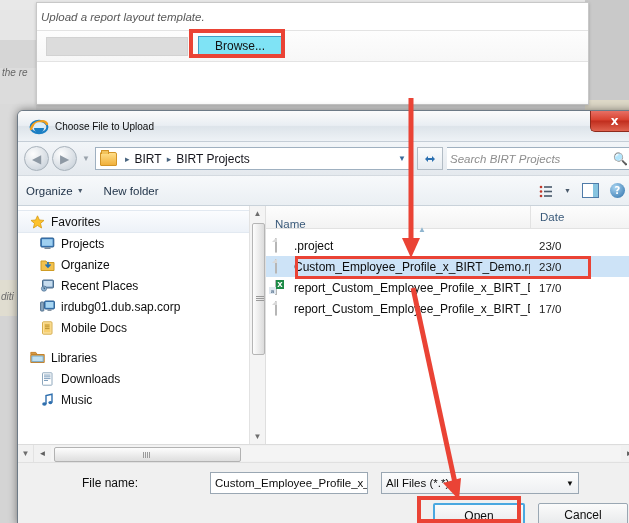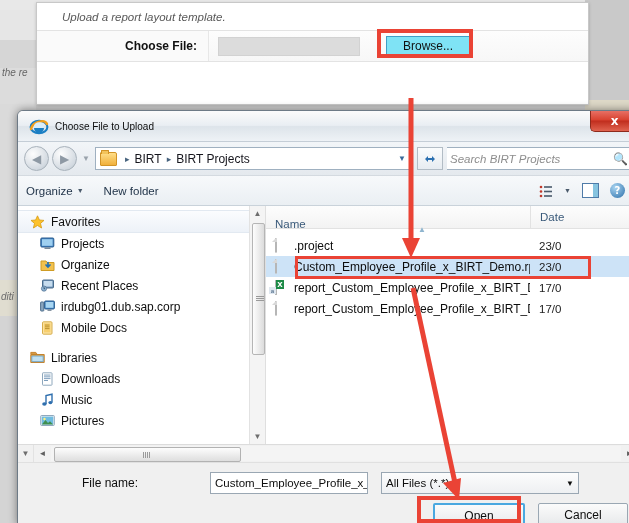--- a/index.html
+++ b/index.html
@@ -40,38 +40,38 @@
     height:34px;background:#f4f4f4;border-bottom:1px solid #dcdcdc;
     display:flex;align-items:center;justify-content:center;position:relative;
   }
   .modal-title{font-size:14px;font-weight:bold;color:#1b1b1b;letter-spacing:.2px;}
   .modal-close{
     position:absolute;right:12px;top:50%;transform:translateY(-50%);
     width:18px;height:18px;color:#9a9a9a;font-size:16px;line-height:18px;text-align:center;
     cursor:pointer;font-family:"DejaVu Sans",sans-serif;
   }
   .modal-desc{
-    padding:8px 11px 7px 25px;font-size:11.5px;font-style:italic;color:#585858;
+    padding:8px 11px 7px 4px;font-size:11.5px;font-style:italic;color:#585858;
   }
   .modal-row{
     display:flex;align-items:center;height:30px;
     border-top:1px solid #e3e3e3;border-bottom:1px solid #e3e3e3;
     background:linear-gradient(#fdfdfd,#f7f7f7);
   }
   .row-label-cell{
     width:160px;text-align:right;padding-right:11px;
     font-size:12px;font-weight:bold;color:#111;
     border-right:1px solid #e7e7e7;height:100%;
     display:flex;align-items:center;justify-content:flex-end;
     background:#fafafa;
   }
   .file-input-fake{
     width:140px;height:17px;margin-left:9px;background:#dcdcdc;border:1px solid #d2d2d2;
   }
-  .browse-wrap{margin-left:26px;position:relative;}
+  .browse-wrap{margin-left:10px;position:relative;}
   .browse-btn{
     background:#7fe3f5;border:1px solid #3f9fc6;
     font-size:12px;color:#111;padding:2px 16px 3px 16px;cursor:pointer;
     font-family:"Liberation Sans",sans-serif;
   }
   .anno-box-browse{
     position:absolute;left:-9px;top:-7px;width:96px;height:29px;
     border:4px solid #ea4335;box-sizing:border-box;pointer-events:none;
   }
   .modal-footer{height:12px;background:#fff;}
@@ -303,21 +303,20 @@
   <div class="bg-strip-f"></div>
   <div class="bg-right"></div>
   <div class="bg-right2"></div>
   <div class="bg-text-1">the re</div>
   <div class="bg-text-2">diti</div>
 </div>
 
 <div class="modal">
   <div class="modal-desc">Upload a report layout template.</div>
   <div class="modal-row">
-    <div class="row-label-cell">Choose File:</div>
     <div class="file-input-fake"></div>
     <div class="browse-wrap">
       <div class="browse-btn">Browse...</div>
       <div class="anno-box-browse"></div>
     </div>
   </div>
   <div class="modal-footer"></div>
 </div>
 
 <div class="explorer">
@@ -486,31 +485,20 @@
           <span class="t-ico">
             <svg width="15" height="14" viewBox="0 0 15 14">
                 <path d="M6 11 V2.5 L12 1.2 V9.6" fill="none" stroke="#2f6fae" stroke-width="1.4"></path>
                 <ellipse cx="4.4" cy="11" rx="2.2" ry="1.7" fill="#2f6fae"></ellipse>
                 <ellipse cx="10.4" cy="9.6" rx="2" ry="1.6" fill="#2f6fae"></ellipse>
               </svg>
           </span>
           <span>Music</span>
         </div>
 
-        <div class="tree-row">
-          <span class="t-ico">
-            <svg width="15" height="13" viewBox="0 0 15 13">
-                <rect x="0.7" y="1.5" width="13.6" height="10" rx="0.8" fill="#e9eef3" stroke="#8fa8bd"></rect>
-                <rect x="1.8" y="2.6" width="11.4" height="7.8" fill="#6fbce0"></rect>
-                <circle cx="4.5" cy="5" r="1.2" fill="#fff27a"></circle>
-                <path d="M1.8 10.4 L5.5 6 L8 9 L10 7.2 L13.2 10.4 z" fill="#3f8f4f"></path>
-              </svg>
-          </span>
-          <span>Pictures</span>
-        </div>
 
       </div>
 
       <div class="nav-scroll">
         <div class="sb-arrow">▲</div>
         <div class="sb-thumb">
           <div class="sb-grip"></div>
         </div>
         <div class="sb-arrow" style="position:absolute;bottom:0;left:0;right:0;">▼</div>
       </div>

